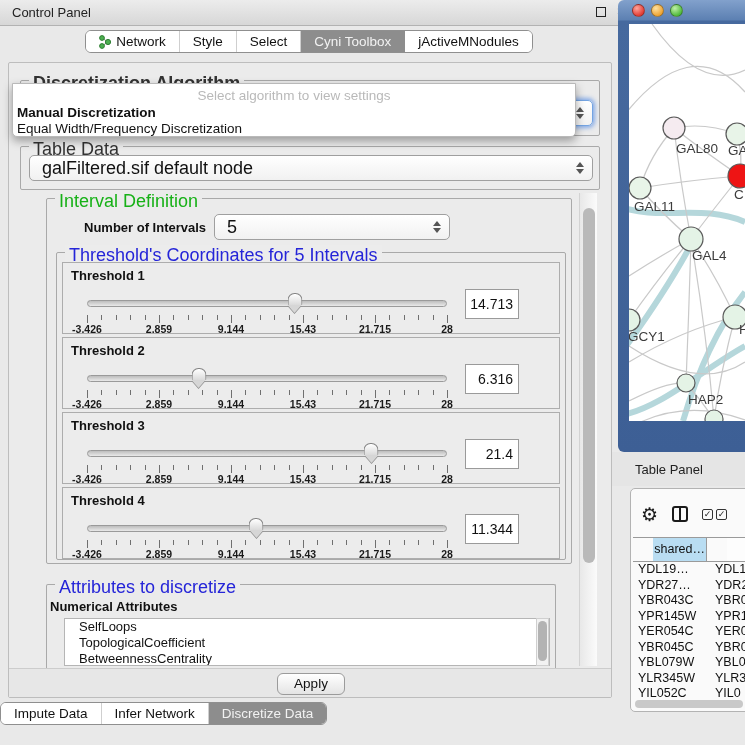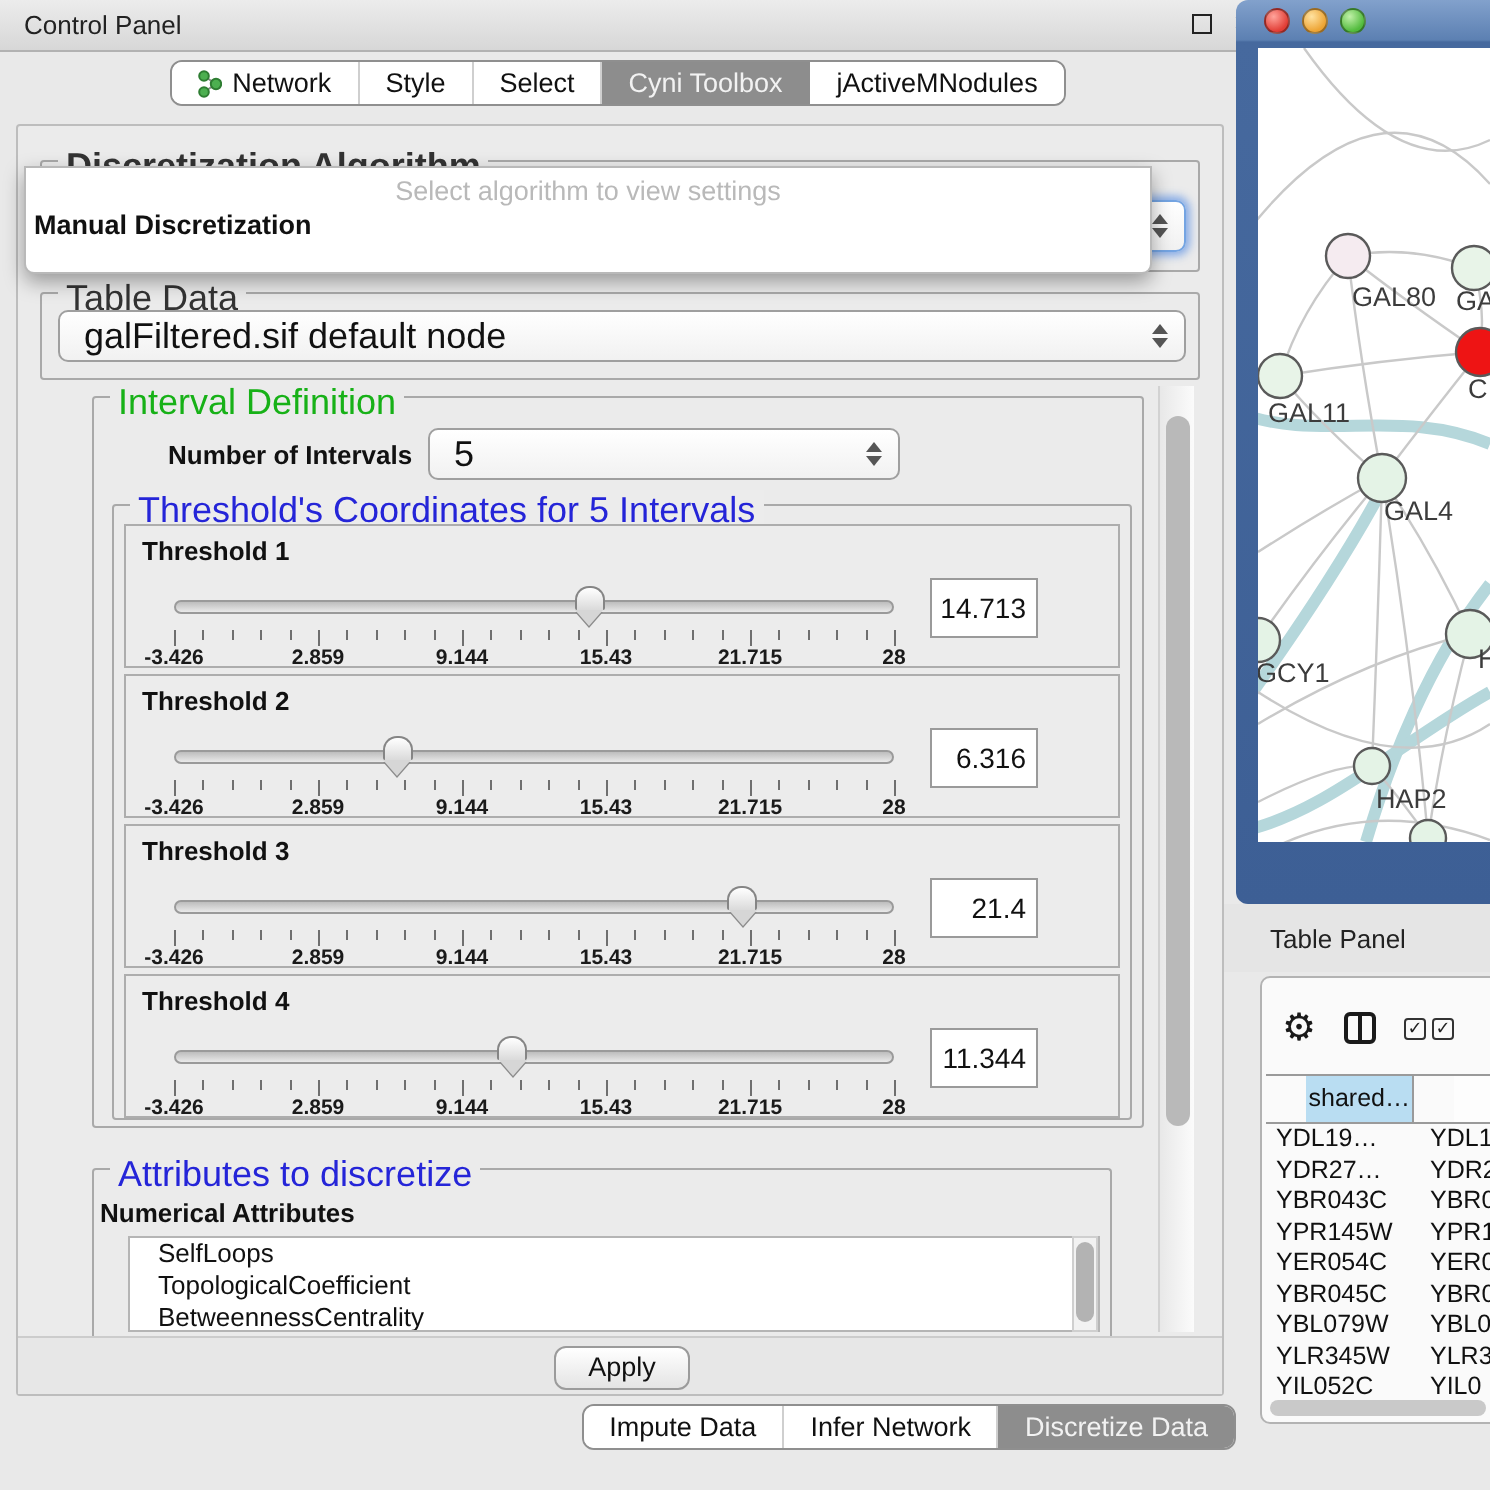--- a/index.html
+++ b/index.html
@@ -14,21 +14,21 @@
   .win-btn { position:absolute; top:7px; cursor:default; }
   .float-btn { right:36px; width:10px; height:10px; border:1.6px solid #222; background:transparent; }
   .close-btn { right:14px; top:4px; font-size:13px; font-weight:bold; color:#111; }
 
   .seg { display:flex; background:#fff; border:1px solid #8f8f8f; border-radius:6px; overflow:hidden; width:max-content; }
   .seg .tab { display:flex; align-items:center; gap:5px; padding:3px 13px; font-size:13.5px; color:#111;
     border-right:1px solid #cfcfcf; background:#fff; cursor:default; white-space:nowrap; }
   .seg .tab:last-child { border-right:none; }
   .seg .tab.sel { background:var(--c-selTab,#8d8d8d); color:#f2f2f2; border-right-color:var(--c-selTab,#8d8d8d); }
   .topseg { position:absolute; left:0; top:30px; width:618px; display:flex; justify-content:center; }
-  .botseg { position:absolute; left:0; top:702px; width:618px; display:flex; justify-content:flex-end; }
+  .botseg { position:absolute; left:0; top:702px; width:618px; display:flex; justify-content:flex-start; }
 
   .content { position:absolute; left:8px; top:62px; width:604px; height:636px;
     background:#ebebeb; border:1px solid #bdbdbd; border-radius:2px; }
 
   .group { position:absolute; border:1px solid #a9a9a9; border-radius:2px; }
   .group > .gtitle { position:absolute; top:-8px; left:8px; background:#ebebeb; padding:0 4px; font-size:18px; }
   .gtitle.green { color:var(--c-green,#17b117); }
   .gtitle.blue  { color:var(--c-blue,#2525d8); }
   .gtitle.dark  { color:#333; }
 
@@ -168,20 +168,21 @@
           <i class="up"></i>
           <i class="down"></i>
         </span>
     </div>
   </div>
 
   <div class="popup">
     <div class="hint">Select algorithm to view settings</div>
     <div id="popupItems">
         <div class="item first">Manual Discretization</div>
+        <div class="item">Equal Width/Frequency Discretization</div>
       </div>
   </div>
 
   <div class="group" style="left:20px; top:146px; width:580px; height:44px;">
     <span class="gtitle dark">Table Data</span>
     <div class="combo" style="left:8px; top:8px; width:564px;">
       <span>galFiltered.sif default node</span>
       <span class="spinner">
           <i class="up"></i>
           <i class="down"></i>

